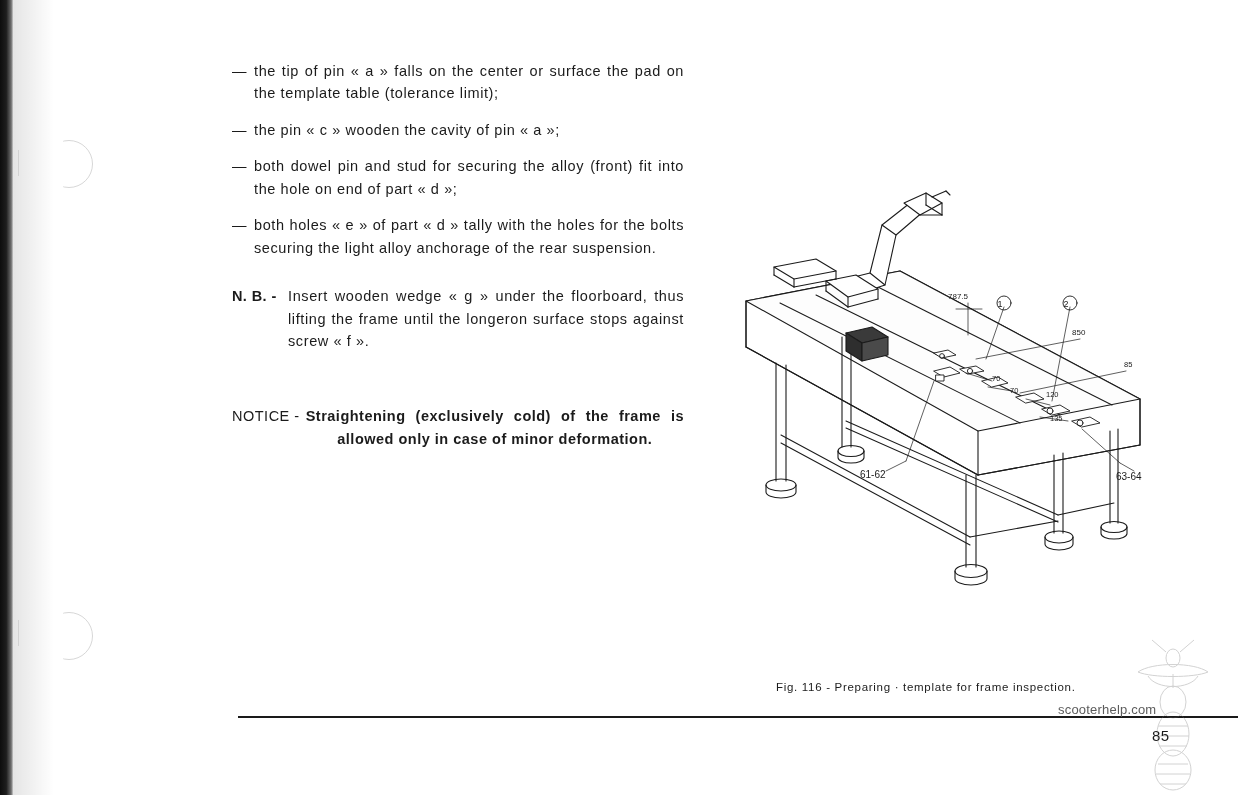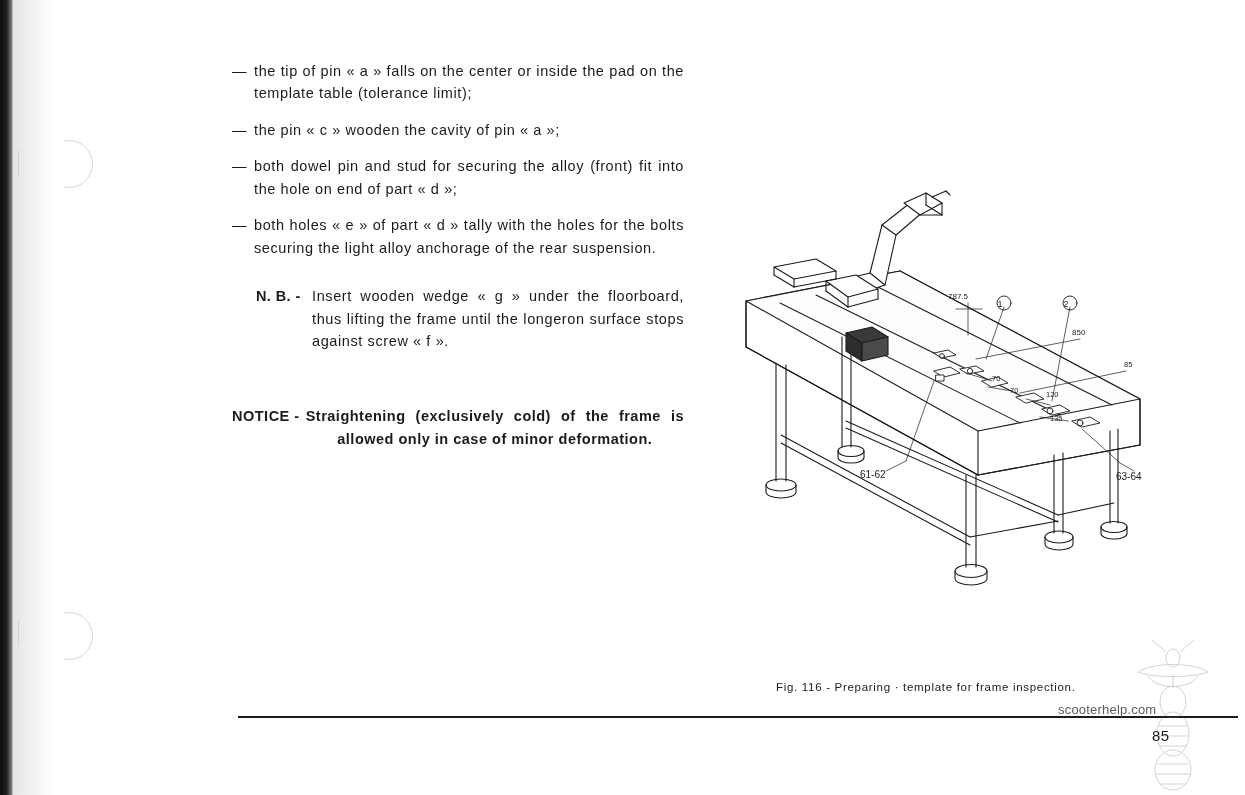--- a/index.html
+++ b/index.html
@@ -73,42 +73,41 @@
   }
   .bullet-text {
     flex: 1 1 auto;
     text-align: justify;
     text-align-last: left;
   }
 
   .nb-block {
     display: flex;
     margin-top: 26px;
-    margin-left: 24px;
   }
   .nb-label {
     flex: 0 0 auto;
     width: 56px;
     font-weight: bold;
     font-size: 14.5px;
     letter-spacing: .4px;
   }
   .nb-text {
     flex: 1 1 auto;
     text-align: justify;
     text-align-last: left;
   }
 
   .notice-block {
     margin-top: 52px;
     display: flex;
   }
   .notice-label {
     flex: 0 0 auto;
-    font-weight: bold;
+    font-weight: normal;
     font-size: 14.5px;
     letter-spacing: .5px;
     padding-right: 6px;
   }
   .notice-text {
     flex: 1 1 auto;
     font-weight: bold;
     font-size: 14.5px;
     letter-spacing: .5px;
     text-align: justify;
@@ -180,21 +179,21 @@
 <div class="gutter-shade"></div>
 <div class="hole-arc one"></div>
 <div class="hole-arc two"></div>
 <div class="hole-tick one"></div>
 <div class="hole-tick two"></div>
 
 <div class="text-col">
 
   <div class="bullet-item">
     <span class="dash">—</span>
-    <span class="bullet-text">the tip of pin « a » falls on the center or inside the pad on the template table (tolerance limit);</span>
+    <span class="bullet-text">the tip of pin « a » falls on the center or surface the pad on the template table (tolerance limit);</span>
   </div>
 
   <div class="bullet-item">
     <span class="dash">—</span>
     <span class="bullet-text">the pin « c » wooden the cavity of pin « a »;</span>
   </div>
 
   <div class="bullet-item">
     <span class="dash">—</span>
     <span class="bullet-text">both dowel pin and stud for securing the alloy (front) fit into the hole on end of part « d »;</span>

